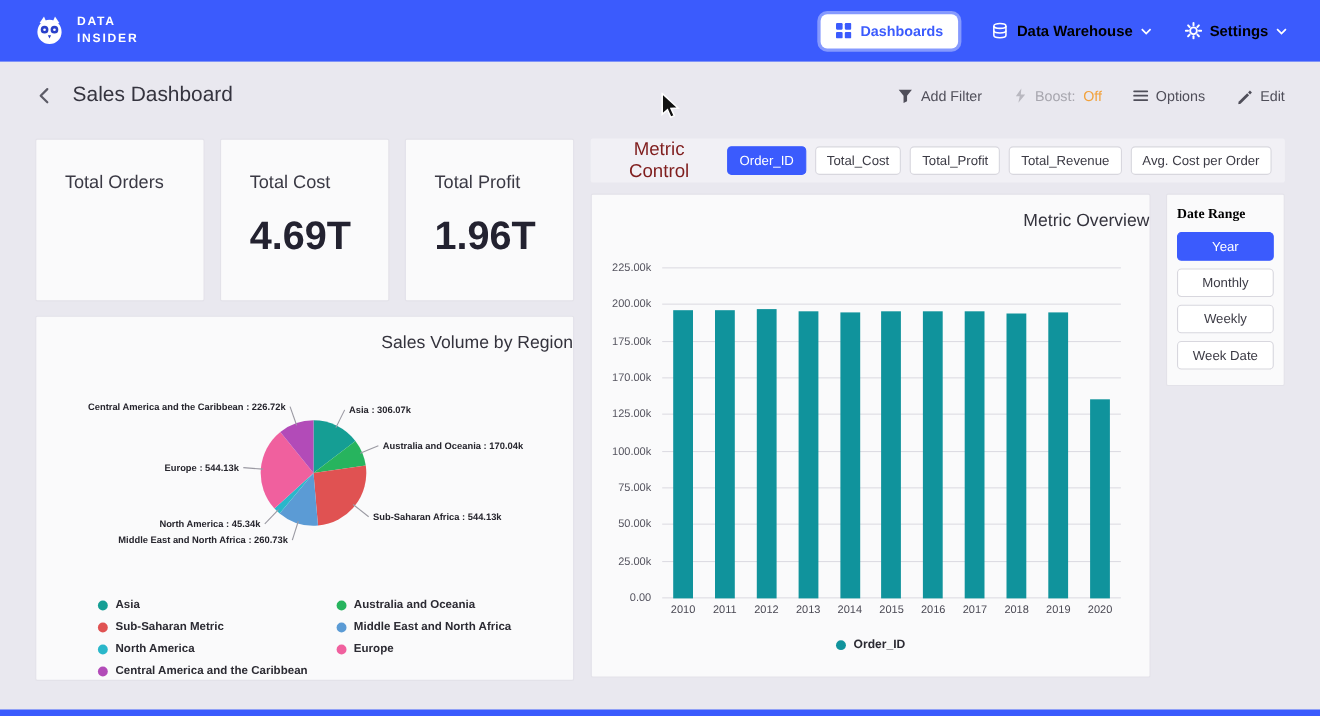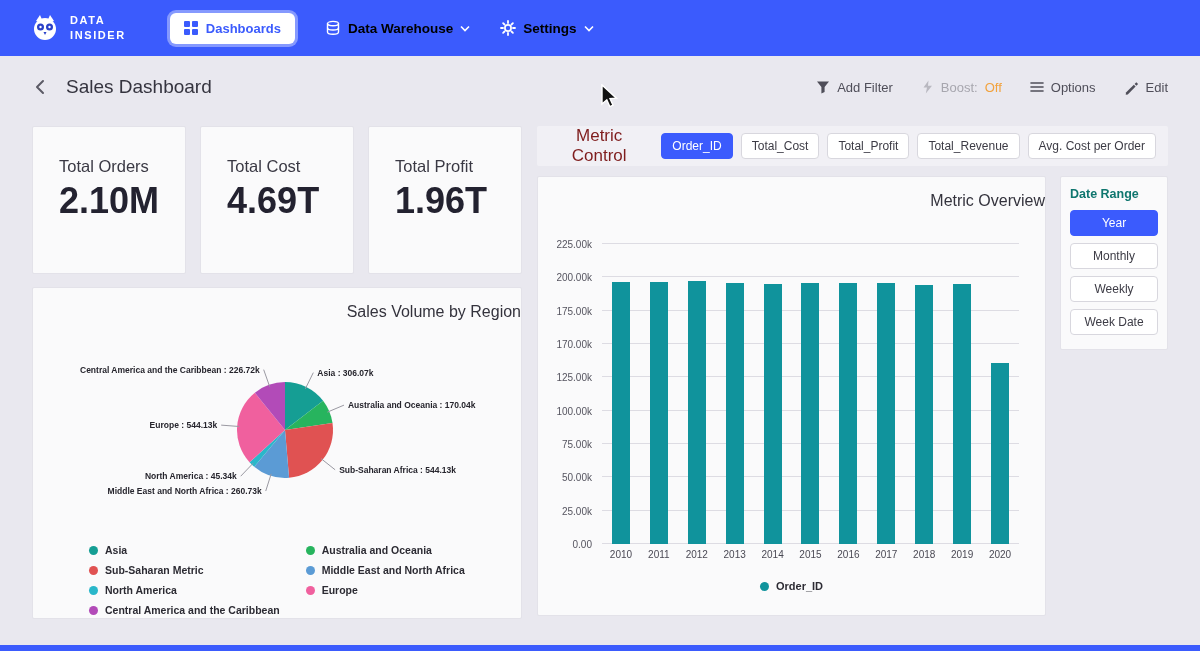--- a/index.html
+++ b/index.html
@@ -1,21 +1,21 @@
 <!DOCTYPE html>
 <html><head>
 <meta charset="utf-8">
 <style>
   * { box-sizing: border-box; margin: 0; padding: 0; }
   html,body { width:1200px; height:651px; overflow:hidden; }
   body { font-family:"Liberation Sans", sans-serif; background:#e9e8ef; color:#34333d; }
   .page { width:1200px; height:651px; display:flex; flex-direction:column; position:relative; overflow:hidden; }
 
   
-  .navbar { height:56px; flex:none; background:#3b5bfd; display:flex; align-items:center; justify-content:flex-start; padding:0 30px;gap:44px; }
+  .navbar { height:56px; flex:none; background:#3b5bfd; display:flex; align-items:center; justify-content:space-between; padding:0 30px; }
   .brand { display:flex; align-items:center; gap:10px; cursor:pointer; }
   .brand-text { color:#fff; font-size:11px; font-weight:bold; letter-spacing:1.6px; line-height:1.4; }
   .nav-right { display:flex; align-items:center; gap:30px; }
   .dash-btn { display:flex; align-items:center; gap:8px; background:#fff; color:#3b5bfd; border:none; border-radius:6px; padding:8px 14px; font-size:13px; font-weight:bold; font-family:inherit; cursor:pointer; box-shadow:0 0 0 3px rgba(255,255,255,0.38); }
   .nav-item { display:flex; align-items:center; gap:7px; color:#000000; font-size:13.5px; font-weight:bold; cursor:pointer; }
 
   
   .subheader { height:62px; flex:none; display:flex; align-items:center; justify-content:space-between; padding:0 32px; }
   .sh-left { display:flex; align-items:center; gap:16px; }
   .page-title { font-size:19px; font-weight:500; color:#35343f; }
@@ -24,21 +24,21 @@
   .boost-label { color:#a7a6ae; }
   .boost-value { color:#f2a23d; }
 
   
   .main { flex:1; display:flex; gap:15px; padding:8px 32px 0 32px; }
   .card { background:#fafafb; border:1px solid #e3e2e9; border-radius:2px; }
 
   .left-col { width:490px; flex:none; display:flex; flex-direction:column; gap:13px; }
   .kpi-row { display:flex; gap:14px; height:148px; flex:none; }
   .kpi-card { flex:1; background:#fafafb; border:1px solid #e3e2e9; border-radius:2px; padding:30px 26px 0 26px; }
-  .kpi-title { font-size:16.5px; font-weight:500; color:#3a3944; margin-bottom:4px; }
+  .kpi-title { font-size:16.5px; font-weight:500; color:#3a3944; margin-bottom:17px; }
   .kpi-value { font-size:36px; font-weight:bold; color:#232230; }
 
   .pie-card { height:332px; overflow:hidden; }
   .card-title { text-align:right; font-size:16px; font-weight:500; color:#34333d; padding-top:15px; }
   .pie-svg { display:block; margin-top:5px; }
   .pie-label { font-size:8.5px; font-weight:bold; fill:#26252d; font-family:"Liberation Sans",sans-serif; }
   .pie-legend { display:flex; gap:26px; padding-left:56px; margin-top:8px; }
   .legend-col { display:flex; flex-direction:column; gap:8px; }
   .legend-item { display:flex; align-items:center; gap:7px; font-size:10.5px; font-weight:bold; color:#2c2b33; cursor:pointer; }
   .dot { width:9px; height:9px; border-radius:50%; flex:none; }
@@ -58,21 +58,21 @@
   .ytick { position:absolute; right:0; transform:translateY(50%); font-size:10px; color:#55545f; }
   .cells { display:flex; align-items:flex-end; justify-content:space-around; }
   .bar-cell { flex:1; display:flex; justify-content:center; align-items:flex-end; height:100%; }
   .bar { width:18px; }
   .xrow { display:flex; justify-content:space-around; margin:5px 26px 0 64px; }
   .xlabel { flex:1; text-align:center; font-size:10px; color:#4a4954; }
   .bar-legend { display:flex; align-items:center; justify-content:center; gap:7px; margin-top:20px; }
   .bar-legend-label { font-size:11px; font-weight:bold; color:#2c2b33; }
 
   .date-card { width:108px; flex:none; padding:10px 9px 14px 9px; }
-  .date-title { font-size:12.5px; font-weight:bold; color:#0f766e; margin-bottom:9px; }
+  .date-title { font-size:12.5px; font-weight:bold; color:#000000; margin-bottom:9px;font-family:Liberation Serif, serif; }
   .date-buttons { display:flex; flex-direction:column; gap:7px; }
   .date-buttons .chip { width:100%; text-align:center; padding:5px 4px; }
 
   .footer-strip { height:6px; flex:none; background:#3b5bfd; }
   .cursor { position:absolute; left:600px; top:84px; z-index:99; }
 </style>
 </head>
 <body>
 
 <div class="page">
@@ -175,21 +175,20 @@
       </div>
     </div>
   </div>
 
   <div class="main">
 
     <div class="left-col">
       <div class="kpi-row">
           <div class="kpi-card">
             <div class="kpi-title">Total Orders</div>
-            <div class="kpi-value">2.10M</div>
           </div>
           <div class="kpi-card">
             <div class="kpi-title">Total Cost</div>
             <div class="kpi-value">4.69T</div>
           </div>
           <div class="kpi-card">
             <div class="kpi-title">Total Profit</div>
             <div class="kpi-value">1.96T</div>
           </div>
         </div>

